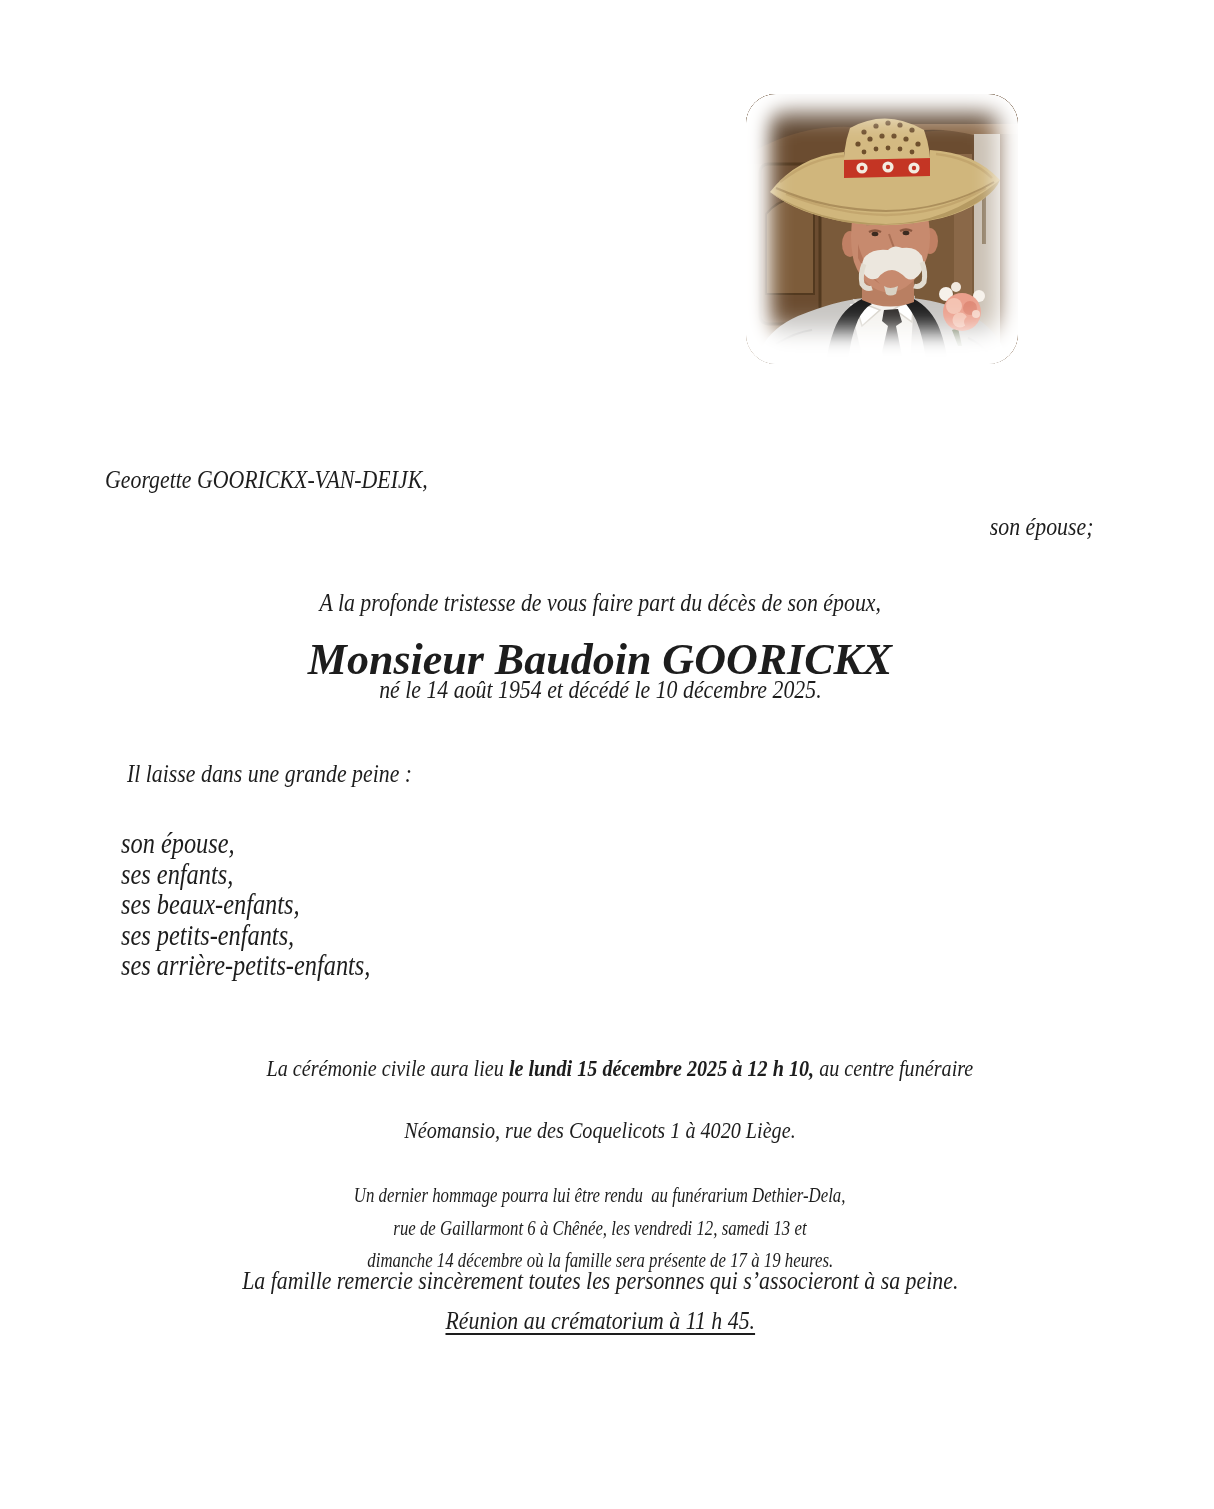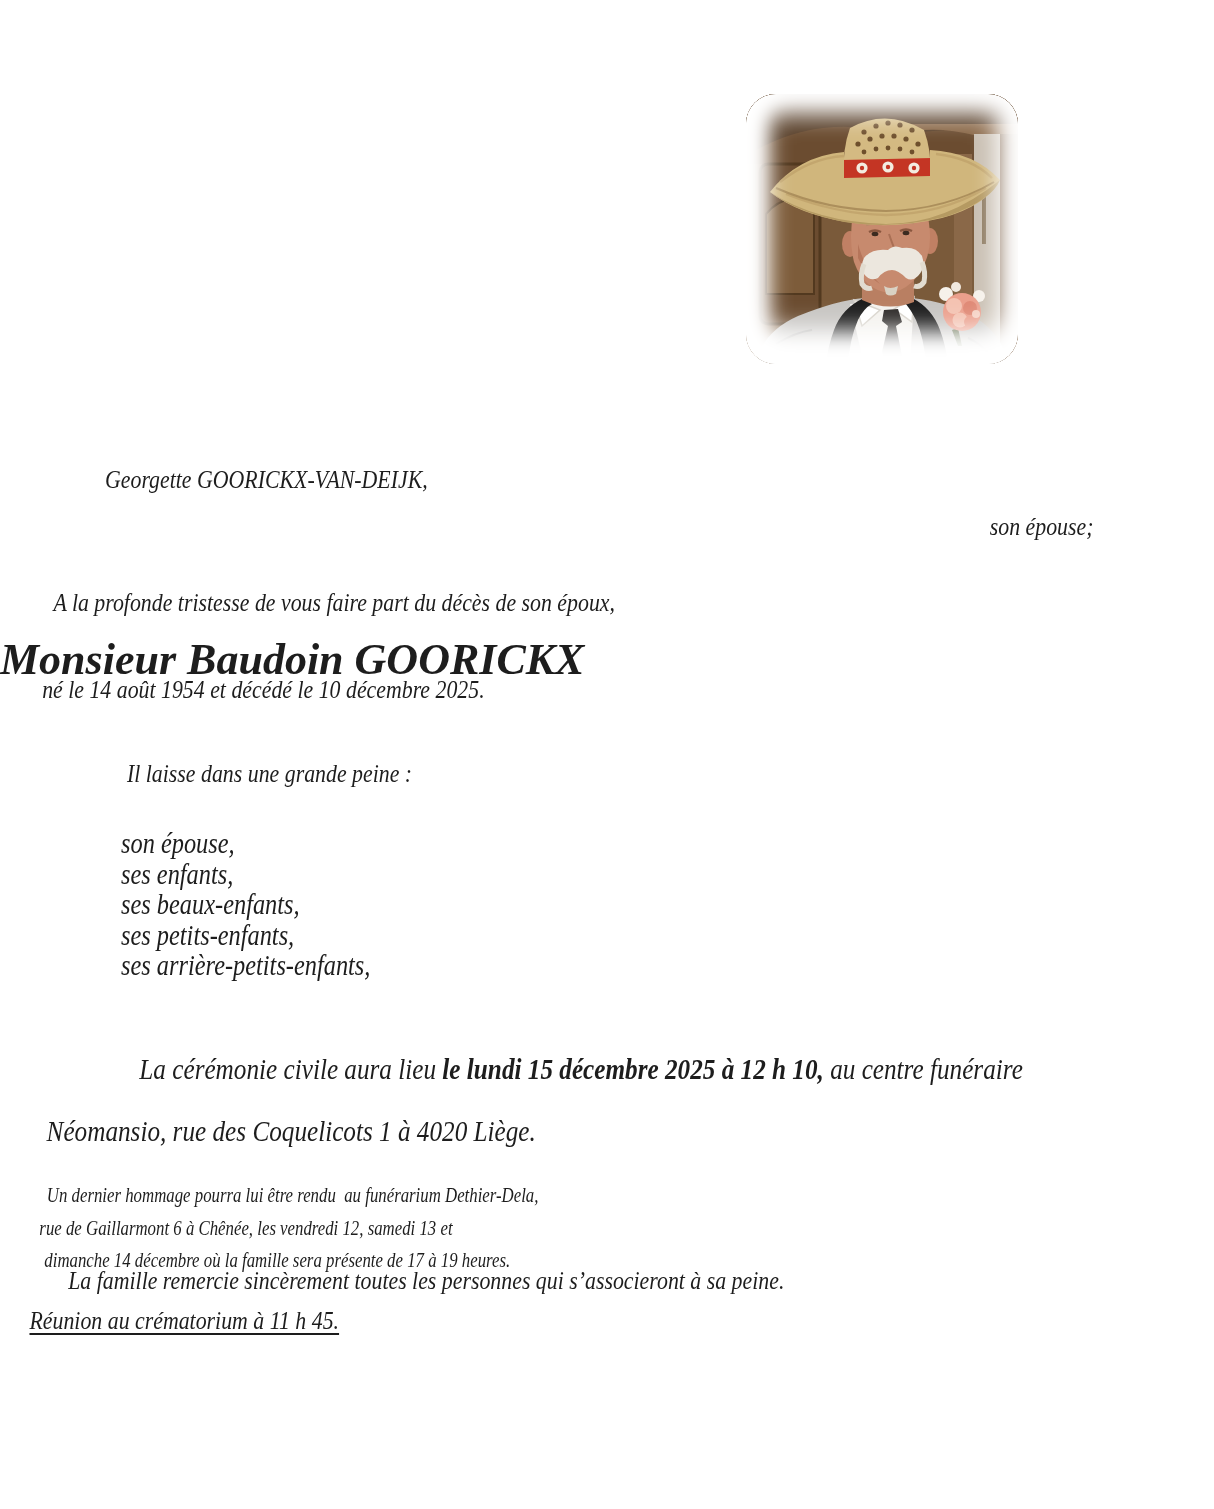--- a/index.html
+++ b/index.html
@@ -11,23 +11,23 @@
     font-family:"Liberation Serif","DejaVu Serif",serif;
     font-style:italic;
     color:#1d1d1d;
   }
   .abs{position:absolute;}
   
   .cx{display:inline-block;transform:scaleX(0.84);transform-origin:center center;white-space:pre;}
   .o-left .cx{transform-origin:left center;}
   .o-right .cx{transform-origin:right center;}
   .cx-full{display:inline-block;white-space:pre;}
-  .center-col{left:0;width:1200px;text-align:left;}
+  .center-col{left:0;width:1200px;text-align:center;}
   .fs-body{font-size:26px;line-height:31px;}
-  .fs-big{font-size:30px;line-height:31px;}
+  .fs-big{font-size:24px;line-height:31px;}
   .b{font-weight:bold;}
   .u{text-decoration:underline;text-underline-offset:4px;}
 
   .l-georgette{left:105px;top:464px;}
   .l-spouse{right:121px;top:511px;text-align:right;}
   .l-intro{top:587px;}
   .l-name{top:636px;font-weight:bold;font-size:44px;line-height:48px;}
   .l-dates{top:674px;}
   .l-laisse{left:105px;top:758px;margin-left:22px;}
   .l-mourners{left:105px;top:828px;font-size:29px;line-height:30.5px;margin-left:16px;}

